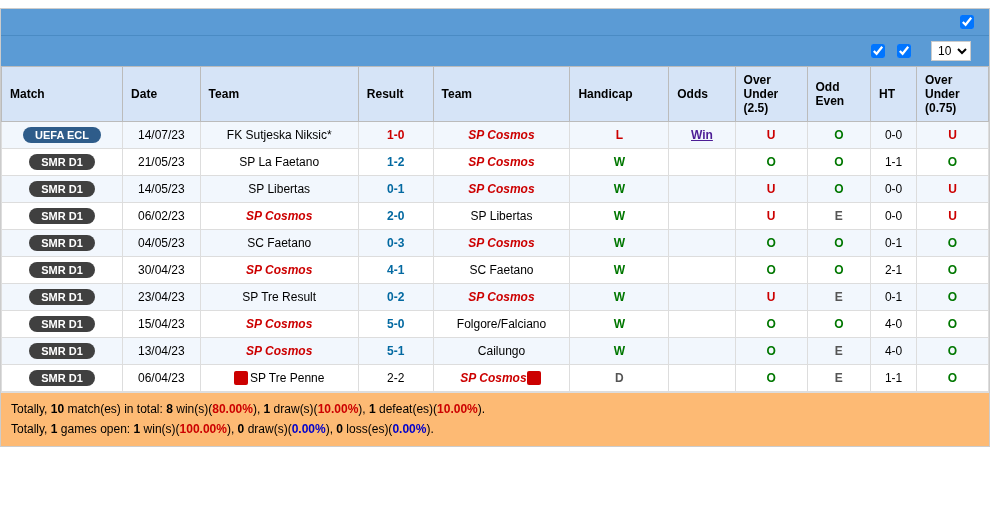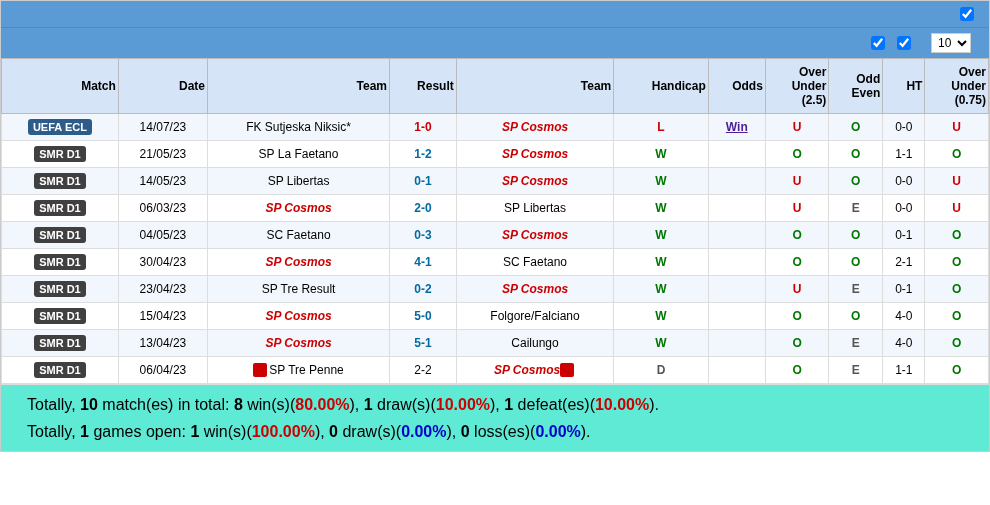--- a/index.html
+++ b/index.html
@@ -5,20 +5,21 @@
     * { box-sizing: border-box; margin: 0; padding: 0; }
     body {
       font-family: Arial, sans-serif;
       font-size: 12px;
       background: #fff;
       width: 990px;
     }
     .container {
       border: 1px solid #ccc;
       width: 990px;
+      margin-top: 8px;
     }
     .header {
       background: #5b9bd5;
       color: white;
       padding: 6px 10px;
       display: flex;
       justify-content: space-between;
       align-items: center;
     }
     .header-title {
@@ -66,44 +67,44 @@
       font-size: 12px;
     }
     table {
       width: 100%;
       border-collapse: collapse;
     }
     thead tr {
       background: #d6e4f7;
     }
     thead th {
-      padding: 6px 2px;
-      text-align: right;
+      padding: 6px 8px;
+      text-align: left;
       font-weight: bold;
       font-size: 12px;
       border: 1px solid #bbb;
       color: #000;
     }
     tbody tr:nth-child(odd) {
       background: #f2f7fd;
     }
     tbody tr:nth-child(even) {
       background: #ffffff;
     }
     tbody td {
       padding: 5px 4px;
       text-align: center;
       border: 1px solid #ddd;
       font-size: 12px;
       color: #000;
     }
     .league-badge {
       display: inline-block;
-      padding: 2px 5px;
-      border-radius: 3px;
+      padding: 2px 12px;
+      border-radius: 8px;
       font-size: 11px;
       font-weight: bold;
       color: white;
     }
     .badge-uefa {
       background: #2e5c8a;
     }
     .badge-smrd1 {
       background: #404040;
     }
@@ -130,26 +131,26 @@
     }
     .result-draw {
       color: #555;
       font-weight: bold;
     }
     .ou-u { color: #cc0000; font-weight: bold; }
     .ou-o { color: #007700; font-weight: bold; }
     .ou-e { color: #555; font-weight: bold; }
     .odds-win { color: #4c1d95; font-weight: bold; text-decoration: underline; }
     .footer {
-      padding: 6px 26px;
-      font-size: 16px;
+      padding: 6px 10px;
+      font-size: 12px;
       color: #000;
       line-height: 1.7;
       border-top: 1px solid #ddd;
-      background: #5eead4;
+      background: #fdba74;
     }
     .footer span.bold { font-weight: bold; }
     .footer span.red { color: #cc0000; font-weight: bold; }
     .icon-red {
       display: inline-block;
       width: 14px;
       height: 14px;
       background: #cc0000;
       border-radius: 2px;
       vertical-align: middle;
@@ -240,21 +241,21 @@
           <td><span class="team-red">SP Cosmos</span></td>
           <td><span class="result-win">W</span></td>
           <td></td>
           <td><span class="ou-u">U</span></td>
           <td><span class="ou-o">O</span></td>
           <td>0-0</td>
           <td><span class="ou-u">U</span></td>
         </tr>
         <tr>
           <td><span class="league-badge badge-smrd1">SMR D1</span></td>
-          <td>06/03/23</td>
+          <td>06/02/23</td>
           <td><span class="team-red">SP Cosmos</span></td>
           <td><span class="result-green">2-0</span></td>
           <td><span>SP Libertas</span></td>
           <td><span class="result-win">W</span></td>
           <td></td>
           <td><span class="ou-u">U</span></td>
           <td><span class="ou-e">E</span></td>
           <td>0-0</td>
           <td><span class="ou-u">U</span></td>
         </tr>

